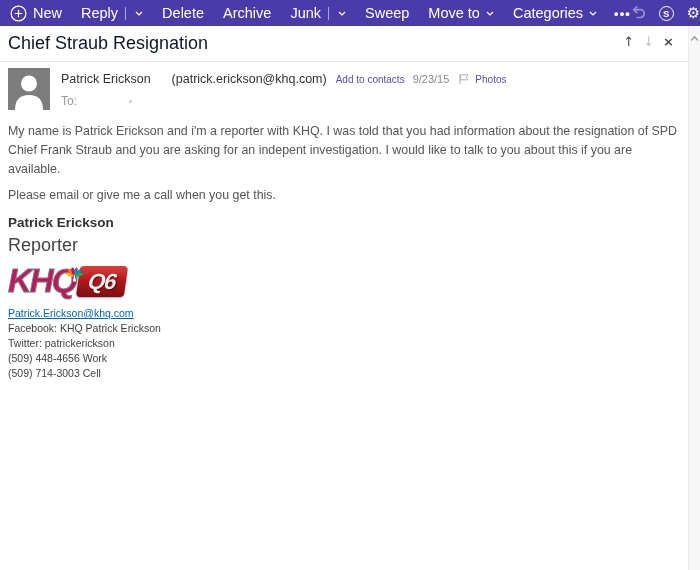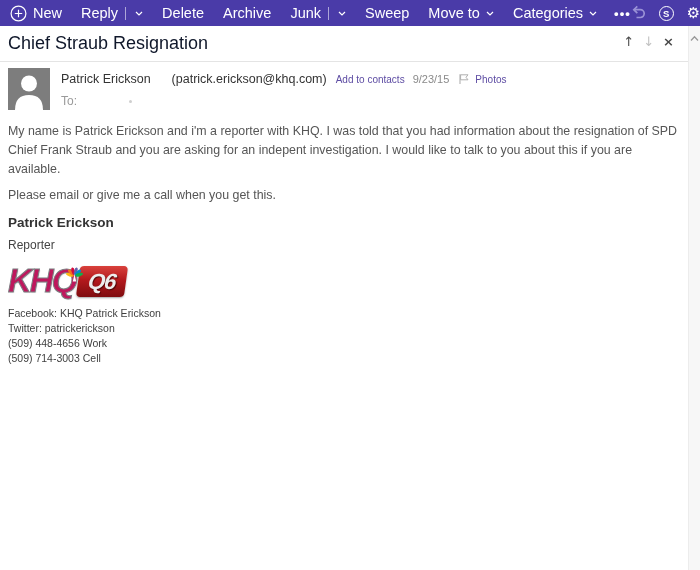--- a/index.html
+++ b/index.html
@@ -67,21 +67,21 @@
   .link-purple { color:#5d4ca3; text-decoration:none; font-size:10px; }
   .msg-date { color:#8a8a8a; font-size:11px; margin-left:8px; }
   .flag-wrap { display:inline-flex; margin:0 5px 0 9px; align-self:center; }
   .to-line { margin-top:8px; font-size:12px; color:#9a9a9a; display:flex; align-items:center;gap:40px; }
   .redacted-dot { display:inline-block; width:3px; height:3px; border-radius:50%; background:#cfcfcf; margin-left:12px; }
 
   .body-copy { margin-top:12px; font-size:12.4px; line-height:19px; color:#565656; width:676px; }
   .body-copy p + p { margin-top:7px; }
 
   .sig-name { margin-top:9px; font-size:13.5px; font-weight:bold; color:#333; line-height:17px; }
-  .sig-title { margin-top:6px; font-size:12px; color:#444; line-height:17px; }
+  .sig-title { margin-top:6px; font-size:18px; color:#444; line-height:17px; }
 
   
   .khq-logo { margin-top:8px; height:38px; display:flex; align-items:center; }
   .khq-text {
     font-size:33px; font-weight:bold; font-style:italic; letter-spacing:-2px;
     color:#be185d; -webkit-text-stroke:1px #7c7d81;
     text-shadow:1px 1px 1px #e8e8e8;
     line-height:38px;
   }
   .peacock { margin:-8px -5px 0 -9px; position:relative; z-index:2; }
@@ -251,19 +251,20 @@
           <polygon points="8.5,7 6.8,14.5 10.2,14.5" fill="#fff"></polygon>
         </g>
       </svg>
     </span>
     <span class="q6-box">
       <span class="q6-text">Q6</span>
     </span>
   </div>
 
   <div class="sig-contact">
+    <div><a class="sig-email" href="#">Patrick.Erickson@khq.com</a></div>
     <div>Facebook: KHQ Patrick Erickson</div>
     <div>Twitter: patrickerickson</div>
     <div>(509) 448-4656 Work</div>
     <div>(509) 714-3003 Cell</div>
   </div>
 
 </div>
 
 </body></html>

